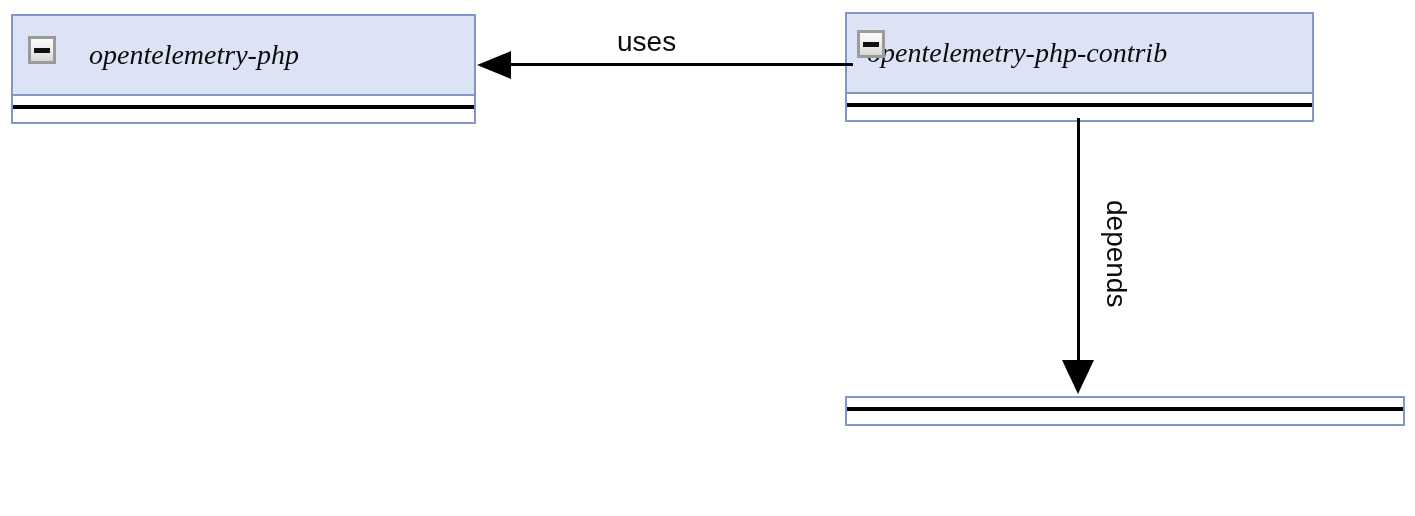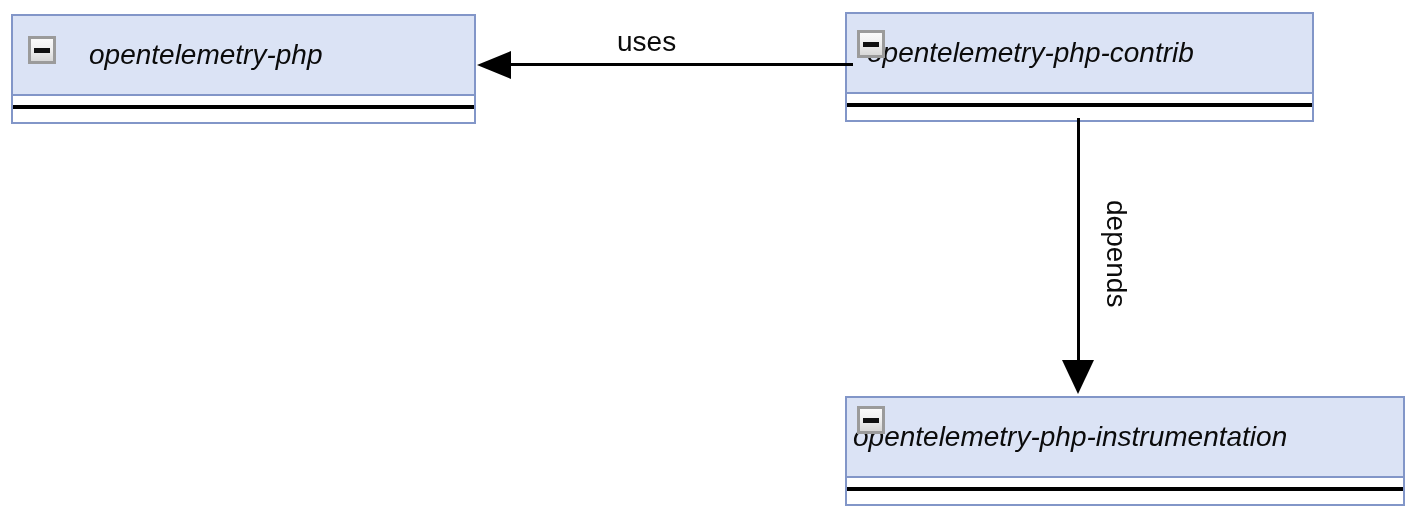--- a/index.html
+++ b/index.html
@@ -29,20 +29,21 @@
   .node-header {
     position: relative;
     box-sizing: border-box;
     height: 80px;
     background: #dbe3f5;
     border-bottom: 2px solid #8296c8;
     display: flex;
     align-items: center;
     overflow: visible;
     white-space: nowrap;
+    font-family: Liberation Serif, serif;
   }
   .node-title {
     font-style: italic;
     font-size: 28px;
     color: #0b0b0b;
     line-height: 1;
     display: block;
   }
   .node-body {
     position: relative;
@@ -163,26 +164,20 @@
         <span class="bar"></span>
       </span>
       <span class="node-title">opentelemetry-php-contrib</span>
     </div>
     <div class="node-body">
       <div class="rule"></div>
     </div>
   </div>
 
   <div class="node" id="node-instr">
-    <div class="node-header">
-      <span class="collapse-icon">
-        <span class="bar"></span>
-      </span>
-      <span class="node-title">opentelemetry-php-instrumentation</span>
-    </div>
     <div class="node-body">
       <div class="rule"></div>
     </div>
   </div>
 
   <div class="edge-line-h" id="edge-uses-line"></div>
   <div class="arrow-left" id="edge-uses-head"></div>
   <div class="edge-label" id="edge-uses-label">uses</div>
 
   <div class="edge-line-v" id="edge-depends-line"></div>

